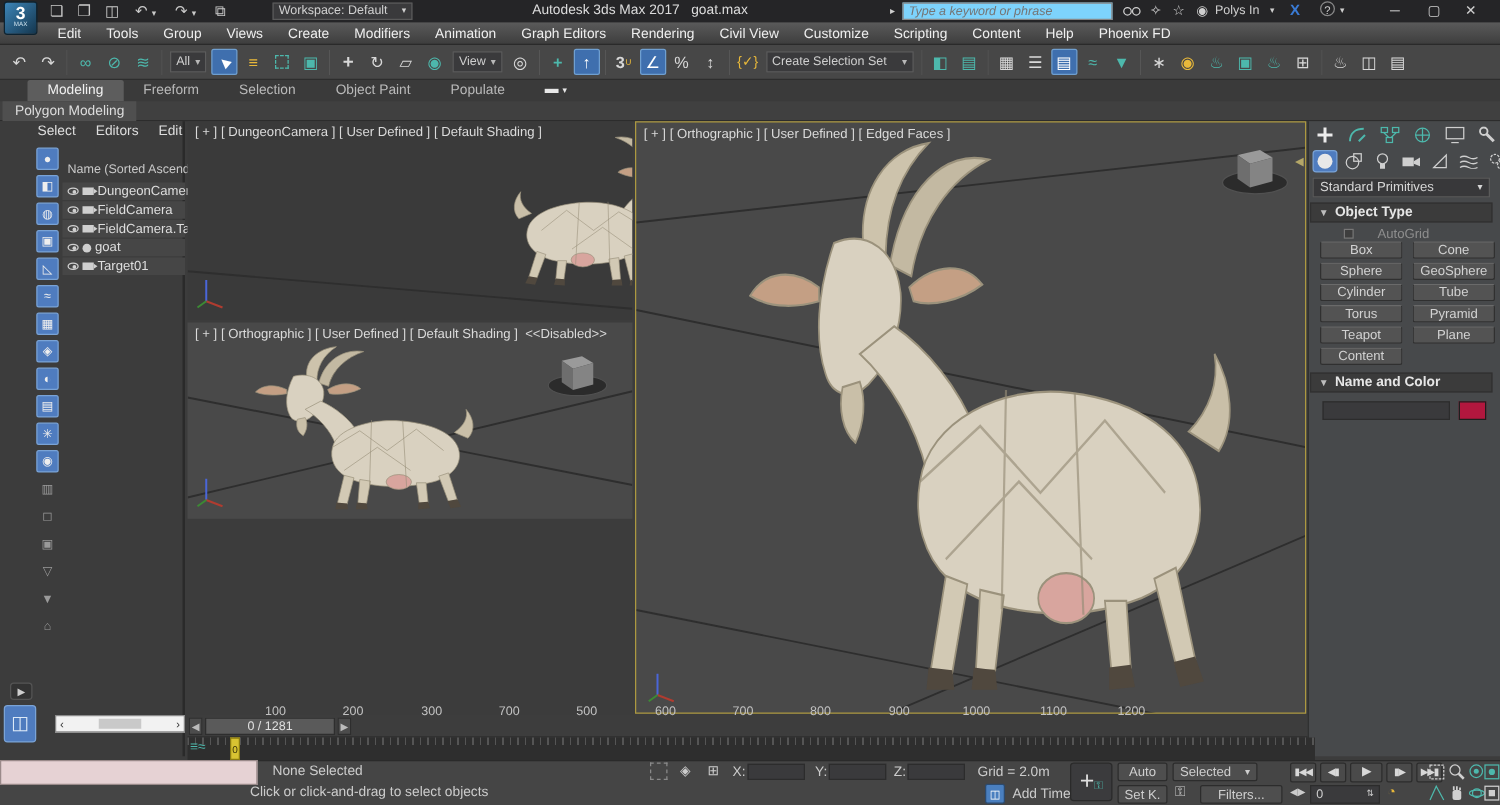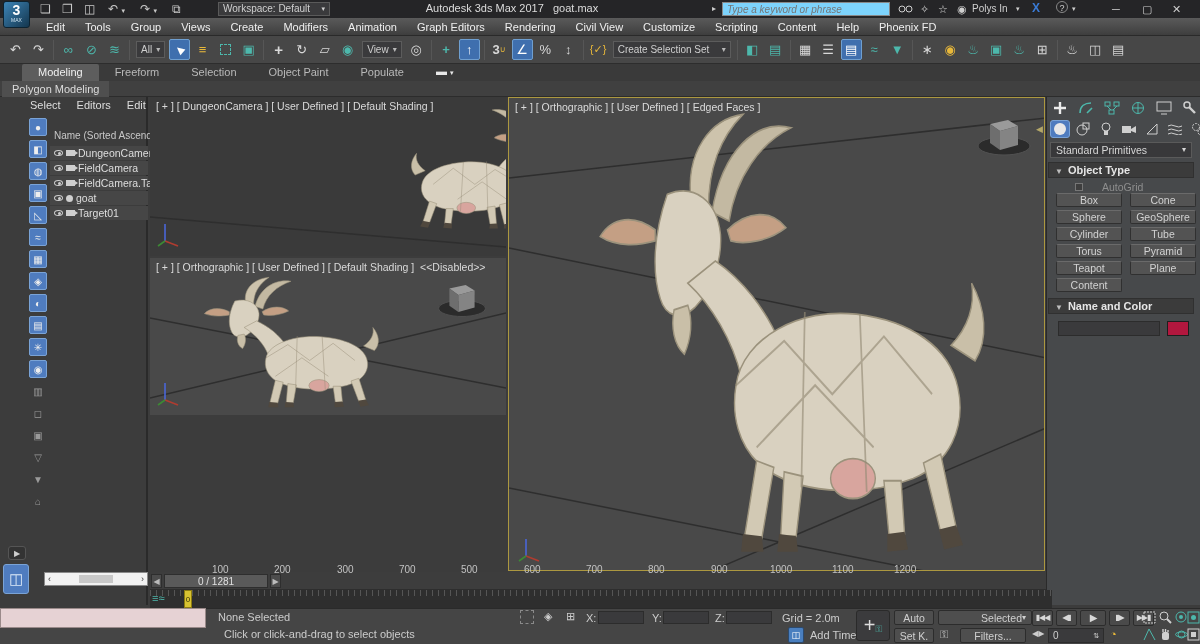--- a/index.html
+++ b/index.html
@@ -538,37 +538,37 @@
   <span class="rlbl" style="left:586px">700</span>
   <span class="rlbl" style="left:648px">800</span>
   <span class="rlbl" style="left:711px">900</span>
   <span class="rlbl" style="left:770px">1000</span>
   <span class="rlbl" style="left:832px">1100</span>
   <span class="rlbl" style="left:894px">1200</span>
 
   <div class="a statusbar"></div>
   <div class="a pinkbox"></div>
   <span class="a sbtxt" style="left:218px;top:611px">None Selected</span>
-  <span class="a sbtxt" style="left:224px;top:628px">Click or click-and-drag to select objects</span>
+  <span class="a sbtxt" style="left:200px;top:628px">Click or click-and-drag to select objects</span>
   <span class="a" style="left:520px;top:610px;width:14px;height:14px;border:1px dashed #8a8a8a"></span>
   <span class="a sbtxt" style="left:544px;top:610px">◈</span>
   <span class="a sbtxt" style="left:566px;top:610px">⊞</span>
   <span class="a sbtxt" style="left:586px;top:612px">X:</span>
   <span class="a coordf" style="left:598px"></span>
   <span class="a sbtxt" style="left:652px;top:612px">Y:</span>
   <span class="a coordf" style="left:663px"></span>
   <span class="a sbtxt" style="left:715px;top:612px">Z:</span>
   <span class="a coordf" style="left:726px"></span>
   <span class="a sbtxt" style="left:782px;top:612px">Grid = 2.0m</span>
   <span class="a addtag">◫</span>
   <span class="a sbtxt" style="left:810px;top:629px">Add Time Tag</span>
   <div class="a keybtn">+<span style="font-size:9px;color:#4db8ac">⚿</span></div>
   <div class="a sbbtn" style="left:894px;top:610px;width:40px;line-height:14px">Auto</div>
   <div class="a sbbtn" style="left:894px;top:628px;width:40px;line-height:14px">Set K.</div>
-  <div class="a sbbtn" style="left:938px;top:610px;width:94px;line-height:14px;text-align:right;padding:0 5px"><span>Selected</span><span style="float:right;font-size:8px">▾</span></div>
+  <div class="a sbbtn" style="left:938px;top:610px;width:68px;line-height:14px;text-align:left;padding:0 5px"><span>Selected</span><span style="float:right;font-size:8px">▾</span></div>
   <span class="a sbtxt" style="left:940px;top:628px">⚿</span>
   <div class="a sbbtn" style="left:960px;top:628px;width:66px;line-height:14px">Filters...</div>
   <div class="a tcb" style="left:1032px">▮◀◀</div>
   <div class="a tcb" style="left:1056px">◀▮</div>
   <div class="a tcb" style="left:1080px;width:26px;font-size:10px">▶</div>
   <div class="a tcb" style="left:1109px">▮▶</div>
   <div class="a tcb" style="left:1133px">▶▶▮</div>
   <span class="a sbtxt" style="left:1032px;top:629px;font-size:8px">◀▶</span>
   <div class="a framef">
       <span>0</span>

